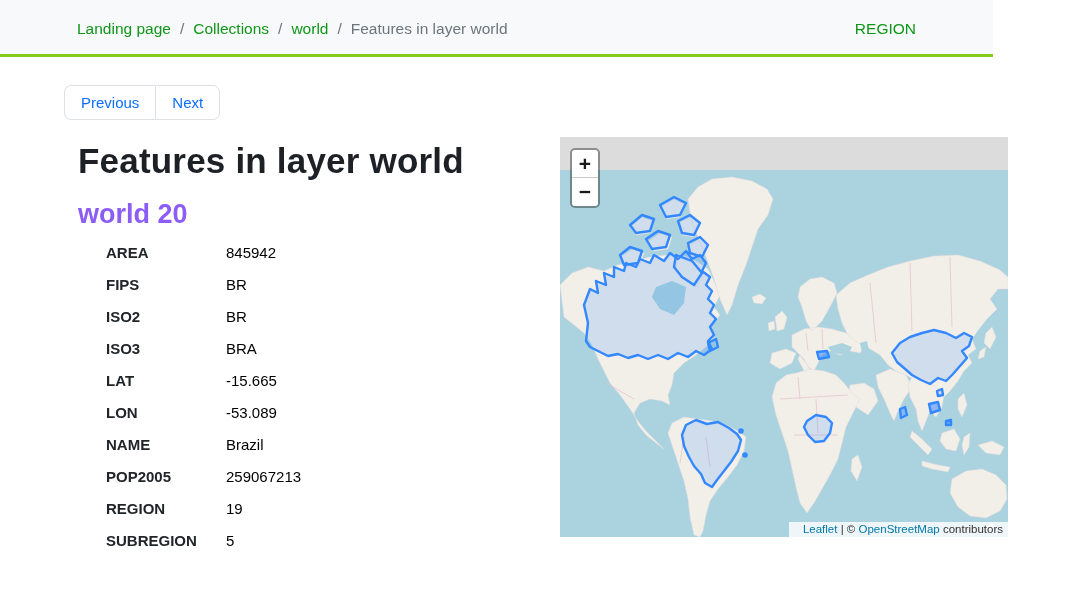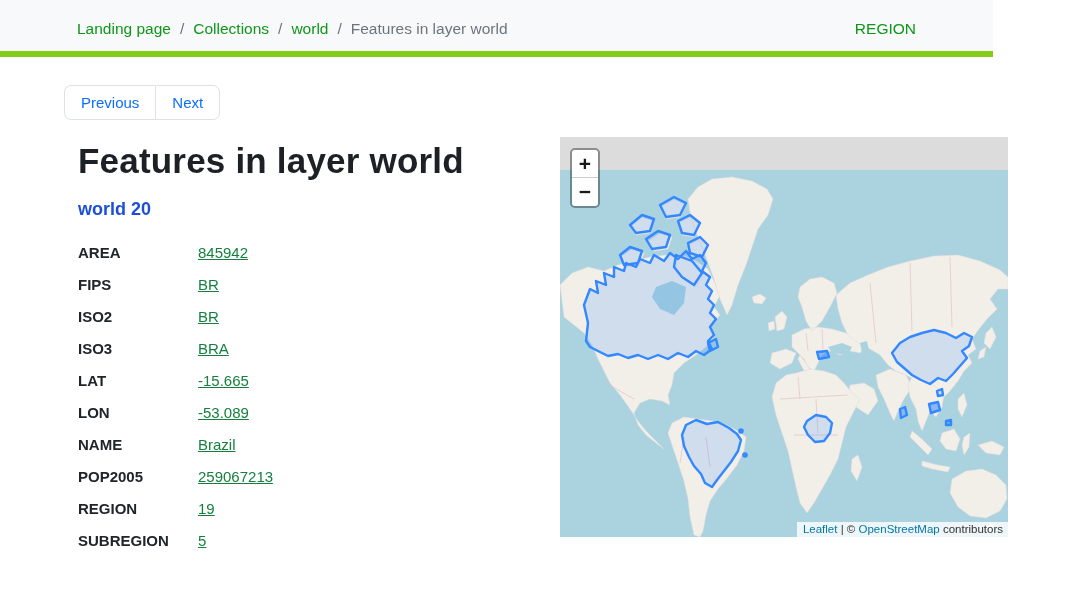--- a/index.html
+++ b/index.html
@@ -6,21 +6,21 @@
   html, body { background: #ffffff; }
   body { font-family: "Liberation Sans", sans-serif; color: #212529; }
   .page {
     position: relative; width: 1085px; height: 599px;
     overflow: hidden; background: #ffffff;
   }
 
   
   .topbar {
     position: absolute; left: 0; top: 0; width: 993px; height: 57px;
-    background: #f8f9fa; border-bottom: 6px solid #84cc16;
+    background: #f8f9fa; border-bottom: 3px solid #84cc16;
     display: flex; align-items: center;
   }
   .crumbs { position: absolute; left: 77px; top: 0; height: 57px;
     display: flex; align-items: center; font-size: 15.5px; }
   .crumb { display: inline-flex; align-items: center; }
   .crumb .lbl { cursor: pointer; }
   .crumb.link .lbl { color: #0f9618; }
   .crumb.current .lbl { color: #6c757d; cursor: default; }
   .crumb .sep { color: #6c757d; padding: 0 9px; }
   .crumbs span.crumb:last-of-type .sep { display: none; }
@@ -46,47 +46,47 @@
   .btn-prev { border-radius: 7px 0 0 7px; border-right: none; }
   .btn-next { border-radius: 0 7px 7px 0; }
 
   
   .page-title {
     position: absolute; left: 78px; top: 141px;
     font-size: 35px; font-weight: 600; color: #1d2126; letter-spacing: 0.2px;
   }
   .feature-id {
     position: absolute; left: 78px; top: 199px;
-    font-size: 18px; font-weight: 700; color: #1d4ed8;
+    font-size: 27px; font-weight: 700; color: #8b5cf6;
   }
   .props { position: absolute; left: 78px; top: 236px; width: 440px; }
-  .prop-row { display: flex; align-items: center; height: 32px; font-size: 15px; }
+  .prop-row { display: flex; align-items: center; height: 32px; font-size: 15px; margin-left: 28px; }
   .prop-name { width: 120px; font-weight: 700; color: #212529; }
-  .prop-value { color: #15803d; text-decoration: underline; }
+  .prop-value { color: #000000; }
 
   
   .map {
     position: absolute; left: 560px; top: 137px; width: 448px; height: 400px;
     background: #aad3df; overflow: hidden; cursor: grab;
   }
   .map svg { display: block; }
   .leaflet-zoom {
     position: absolute; left: 10px; top: 11px; width: 30px;
     border: 2px solid rgba(0,0,0,0.2); border-radius: 5px;
     background: rgba(0,0,0,0.2); overflow: hidden; z-index: 5;
   }
   .zoom-btn {
     width: 26px; height: 28px; background: #fff; color: #1a1a1a;
     font-size: 21px; font-weight: 700; text-align: center; line-height: 27px;
     cursor: pointer; user-select: none;
   }
   .zoom-btn.in { border-bottom: 1px solid #ccc; }
   .attribution {
     position: absolute; right: 0; bottom: 0; z-index: 5;
-    background: rgba(255,255,255,0.8); padding: 1px 5px 2px 6px;
+    background: rgba(255,255,255,0.8); padding: 1px 5px 2px 14px;
     font-size: 11.5px; color: #333;
   }
   .attribution .attr-link { color: #0078a8; cursor: pointer; }
 
   
   .land { fill: #f2efe9; stroke: #e3d8dc; stroke-width: 0.5; }
   .water { fill: #aad3df; stroke: none; }
   .notile { fill: #dcdcdc; }
   .border-line { stroke: #e4bccb; stroke-width: 0.8; fill: none; opacity: 0.85; }
   .hl {

